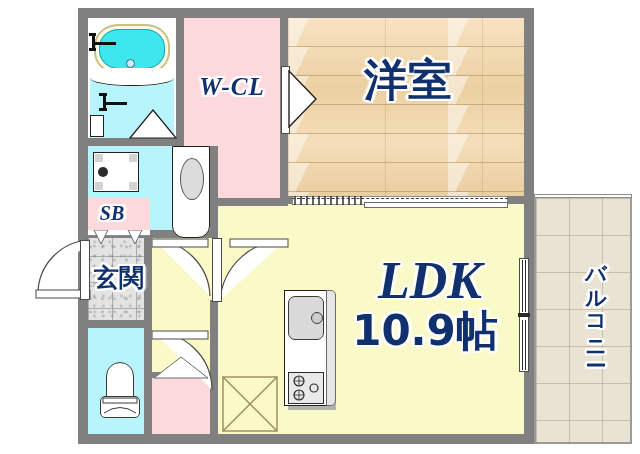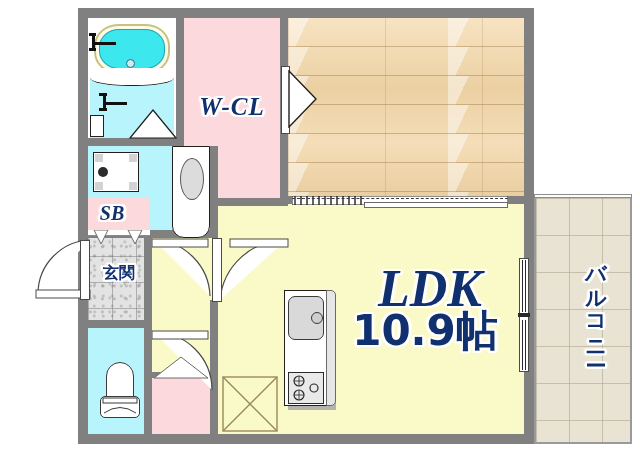--- a/index.html
+++ b/index.html
@@ -171,21 +171,21 @@
   <svg class="abs" style="left:88px;top:230px;" width="62" height="16" viewBox="0 0 62 16">
     <polygon points="6,0 20,0 13,14" fill="#ffffff" stroke="#6a6a6a" stroke-width="1"></polygon>
     <polygon points="40,0 54,0 47,14" fill="#ffffff" stroke="#6a6a6a" stroke-width="1"></polygon>
   </svg>
 
   <svg class="abs" style="left:34px;top:238px;" width="58" height="64" viewBox="0 0 58 64">
     <path d="M56 2 A54 54 0 0 0 4 56" fill="#ffffff" stroke="#4a4a4a" stroke-width="1.2"></path>
     <rect x="2" y="52" width="54" height="8" fill="#ffffff" stroke="#4a4a4a" stroke-width="1"></rect>
   </svg>
   <div class="doorpanel" style="left:80px;top:240px;width:8px;height:58px;background:#ffffff;"></div>
-  <div class="lbl lbl-jp" style="left:88px;top:265px;width:62px;font-size:16px;">玄関</div>
+  <div class="lbl lbl-jp" style="left:88px;top:265px;width:62px;font-size:25px;">玄関</div>
 
   <div class="abs" style="left:106px;top:362px;width:28px;height:40px;background:#fff;
               border:1.4px solid #3a3a3a;border-radius:14px 14px 4px 4px;"></div>
   <div class="abs" style="left:100px;top:396px;width:40px;height:22px;background:#fff;
               border:1.4px solid #3a3a3a;border-radius:5px;"></div>
   <svg class="abs" style="left:100px;top:396px;" width="40" height="22" viewBox="0 0 40 22">
     <path d="M4 17 Q20 6 36 17" fill="none" stroke="#3a3a3a" stroke-width="1"></path>
     <rect x="3" y="2" width="34" height="5" fill="none" stroke="#3a3a3a" stroke-width="1"></rect>
   </svg>
 
@@ -206,22 +206,23 @@
   <svg class="abs" style="left:218px;top:238px;" width="72" height="64" viewBox="0 0 72 64">
     <path d="M68 2 A66 66 0 0 0 2 62" fill="#ffffff" stroke="#4a4a4a" stroke-width="1.2"></path>
     <rect x="12" y="1" width="58" height="8" fill="#ffffff" stroke="#4a4a4a" stroke-width="1"></rect>
   </svg>
   <div class="doorpanel" style="left:212px;top:238px;width:8px;height:62px;"></div>
 
   <div class="doorpanel" style="left:281px;top:66px;width:7px;height:66px;"></div>
   <svg class="abs" style="left:288px;top:70px;" width="30" height="58" viewBox="0 0 30 58">
     <polygon points="1,1 28,29 1,57" fill="#ffffff" stroke="#231f1c" stroke-width="1.4"></polygon>
   </svg>
-  <div class="lbl" style="left:182px;top:94px;width:100px;font-size:25px;letter-spacing:1px;">W-CL</div>
-
+  <div class="lbl" style="left:182px;top:74px;width:100px;font-size:25px;letter-spacing:1px;">W-CL</div>
+
+  <div class="lbl lbl-jp" style="left:300px;top:58px;width:216px;font-size:44px;font-weight:700;">洋室</div>
 
   <svg class="abs" style="left:292px;top:196px;" width="216px" height="9" viewBox="0 0 216 9" preserveAspectRatio="none">
     <rect x="0" y="0" width="216" height="9" fill="#ffffff" stroke="#231f1c" stroke-width="1"></rect>
     <g stroke="#231f1c" stroke-width="1.4">
       <line x1="3" y1="0" x2="3" y2="9"></line>
         <line x1="9" y1="0" x2="9" y2="9"></line>
       <line x1="15" y1="0" x2="15" y2="9"></line>
         <line x1="21" y1="0" x2="21" y2="9"></line>
       <line x1="27" y1="0" x2="27" y2="9"></line>
         <line x1="33" y1="0" x2="33" y2="9"></line>
@@ -231,21 +232,21 @@
         <line x1="57" y1="0" x2="57" y2="9"></line>
       <line x1="63" y1="0" x2="63" y2="9"></line>
         <line x1="69" y1="0" x2="69" y2="9"></line>
     </g>
   </svg>
   <div class="abs" style="left:292px;top:198px;width:216px;height:3px;
               border-top:1px dashed #3a3a3a;"></div>
   <div class="abs" style="left:364px;top:202px;width:144px;height:6px;background:#ffffff;
               border:1px solid #6a6a6a;"></div>
 
-  <div class="lbl" style="left:340px;top:263px;width:180px;font-size:52px;font-weight:700;">LDK</div>
+  <div class="lbl" style="left:340px;top:255px;width:180px;font-size:52px;font-weight:700;">LDK</div>
   <div class="lbl lbl-jp" style="left:330px;top:310px;width:190px;font-size:42px;font-weight:700;">10.9帖</div>
 
   <div class="abs" style="left:288px;top:294px;width:48px;height:116px;background:#b4b4ac;"></div>
   <div class="fix" style="left:284px;top:290px;width:44px;height:116px;background:#ffffff;"></div>
   <div class="abs" style="left:326px;top:290px;width:10px;height:116px;background:#e6e6e6;
               border:1px solid #6a6a6a;border-radius:0 5px 5px 0;"></div>
 
   <div class="abs" style="left:288px;top:296px;width:36px;height:44px;background:#d9d9d9;
               border:1.4px solid #3a3a3a;border-radius:7px;"></div>
   <div class="abs" style="left:311px;top:312px;width:12px;height:12px;border-radius:50%;

